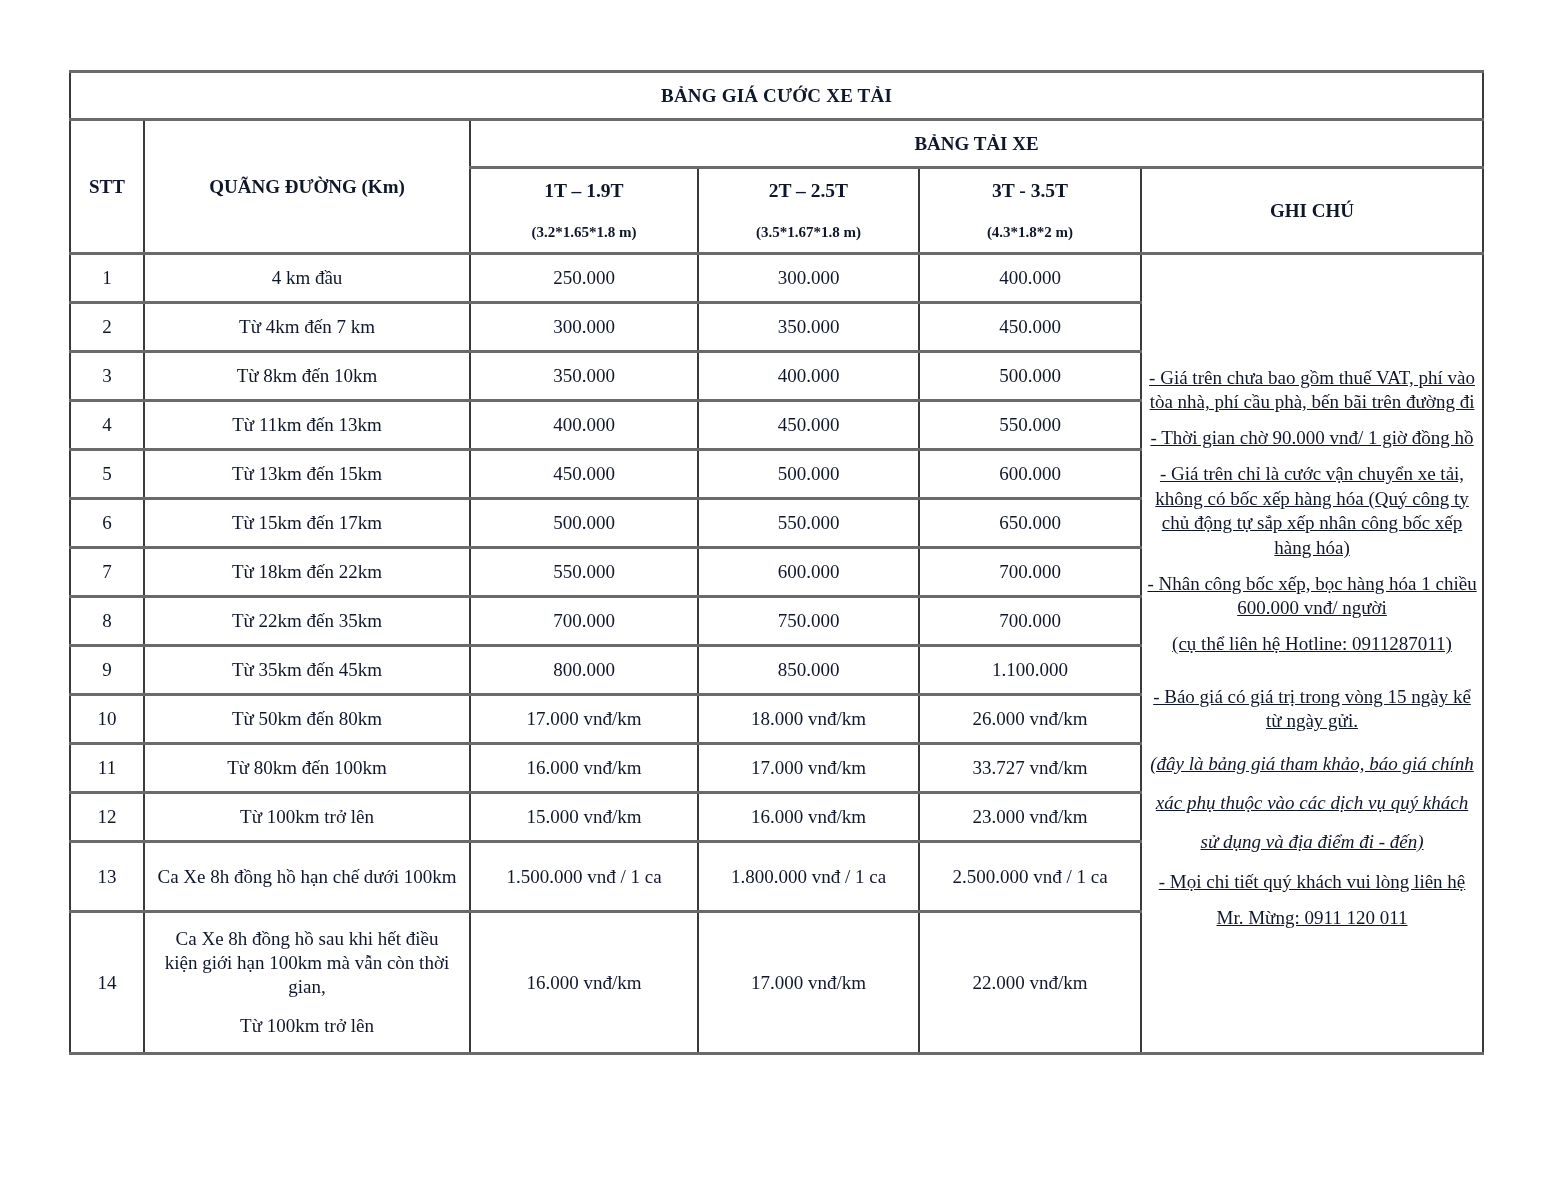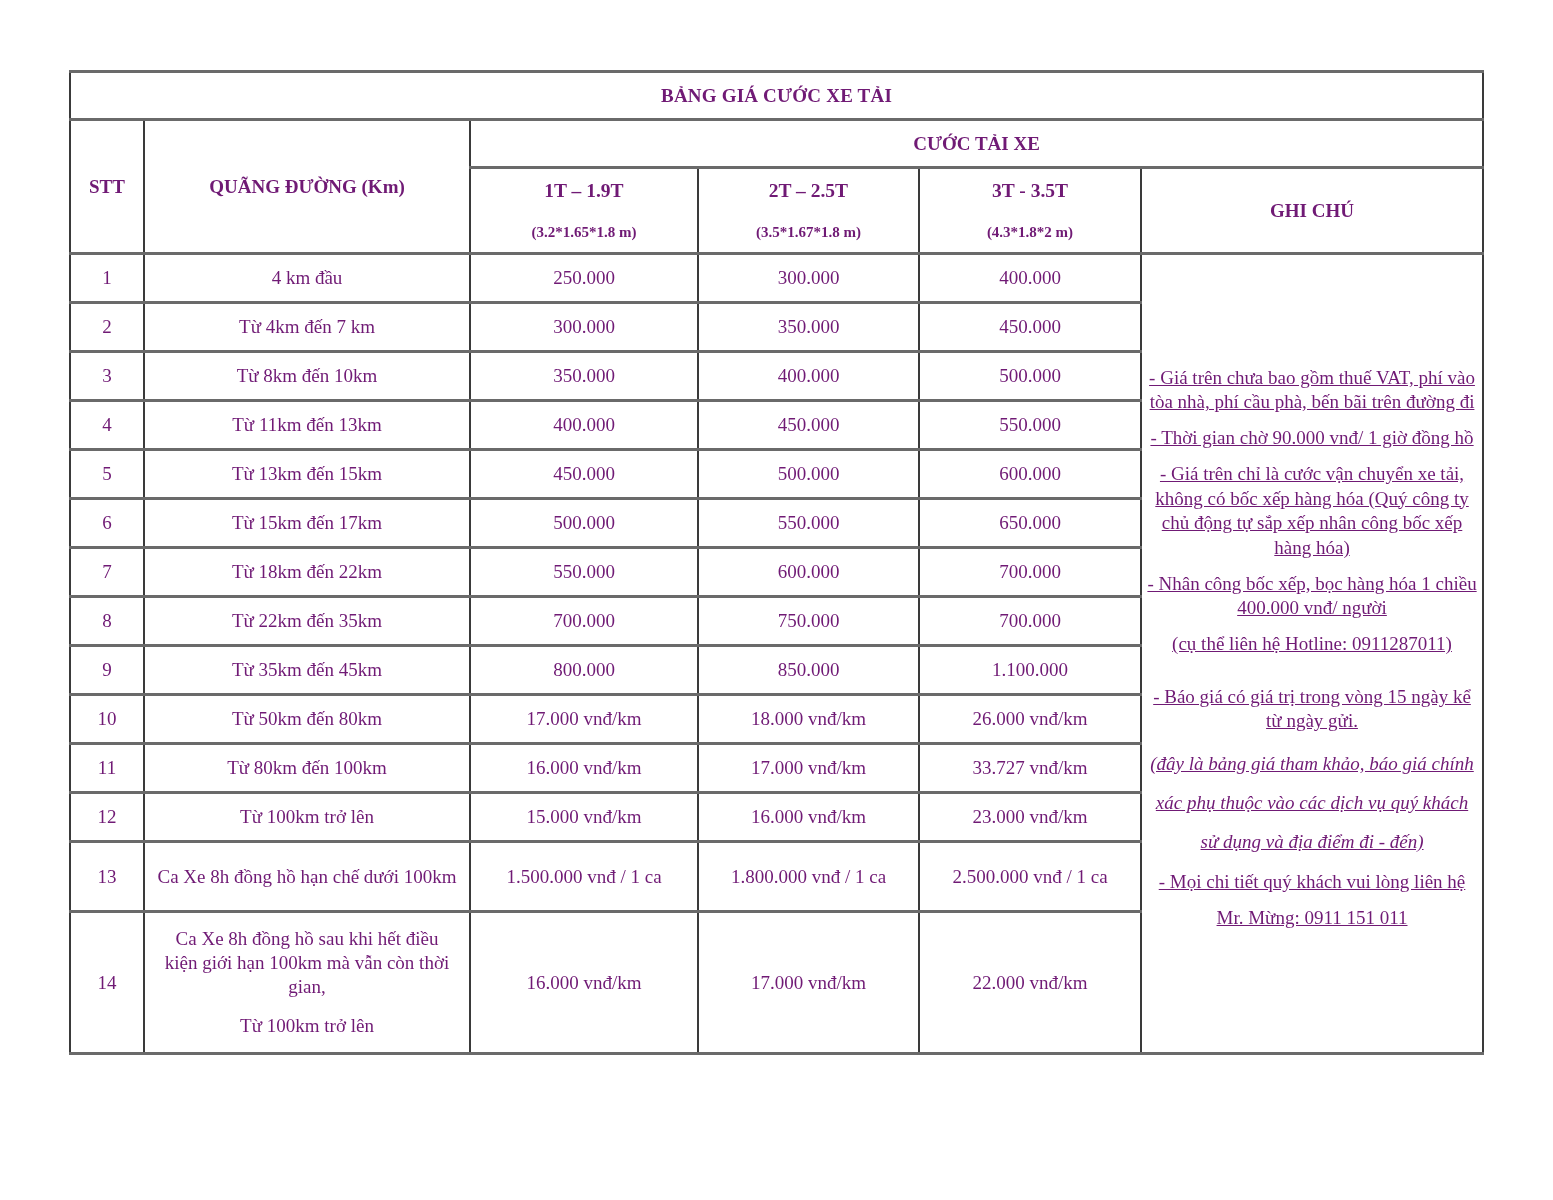--- a/index.html
+++ b/index.html
@@ -1,17 +1,17 @@
 <!DOCTYPE html>
 <html><head>
 <meta charset="utf-8">
 <style>
   html,body{margin:0;padding:0;background:#fff;}
   .sheet{position:relative;width:1553px;height:1200px;background:#ffffff;overflow:hidden;
-         font-family:"Liberation Serif","DejaVu Serif",serif;color:#701a75;}
+         font-family:"Liberation Serif","DejaVu Serif",serif;color:#0f172a;}
   table.price{position:absolute;left:69px;top:70px;width:1413px;border-collapse:collapse;table-layout:fixed;}
   table.price td{border-left:2px solid #3a3a3a;border-right:2px solid #3a3a3a;
                  border-top:3px solid #6a6a6a;border-bottom:3px solid #6a6a6a;
                  text-align:center;vertical-align:middle;font-size:19px;padding:2px 4px;
                  overflow:hidden;}
   tr.r-title{height:48px}
   tr.r-band{height:48px}
   tr.r-sub{height:86px}
   tr.r-data{height:49px}
   tr.r-13{height:70px}
@@ -43,21 +43,21 @@
     </colgroup>
 
     <tbody>
         <tr class="r-title">
       <td colspan="6" class="title-cell">BẢNG GIÁ CƯỚC XE TẢI</td>
     </tr>
 
     <tr class="r-band">
       <td rowspan="2" class="hdr">STT</td>
       <td rowspan="2" class="hdr">QUÃNG ĐƯỜNG (Km)</td>
-      <td colspan="4" class="hdr">CƯỚC TẢI XE</td>
+      <td colspan="4" class="hdr">BẢNG TẢI XE</td>
     </tr>
 
     <tr class="r-sub">
       <td>
         <div class="sub-label">1T – 1.9T</div>
         <div class="sub-dims">(3.2*1.65*1.8 m)</div>
       </td>
       <td>
         <div class="sub-label">2T – 2.5T</div>
         <div class="sub-dims">(3.5*1.67*1.8 m)</div>
@@ -72,26 +72,26 @@
     <tr class="r-data">
       <td>1</td>
       <td>4 km đầu</td>
       <td>250.000</td>
       <td>300.000</td>
       <td>400.000</td>
       <td rowspan="14" class="notes-cell">
         <p>- Giá trên chưa bao gồm thuế VAT, phí vào tòa nhà, phí cầu phà, bến bãi trên đường đi</p>
         <p>- Thời gian chờ 90.000 vnđ/ 1 giờ đồng hồ</p>
         <p>- Giá trên chỉ là cước vận chuyển xe tải, không có bốc xếp hàng hóa (Quý công ty chủ động tự sắp xếp nhân công bốc xếp hàng hóa)</p>
-        <p>- Nhân công bốc xếp, bọc hàng hóa 1 chiều 400.000 vnđ/ người</p>
+        <p>- Nhân công bốc xếp, bọc hàng hóa 1 chiều 600.000 vnđ/ người</p>
         <p class="note-tight">(cụ thể liên hệ Hotline: 0911287011)</p>
         <p>- Báo giá có giá trị trong vòng 15 ngày kể từ ngày gửi.</p>
         <p class="note-italic">(đây là bảng giá tham khảo, báo giá chính xác phụ thuộc vào các dịch vụ quý khách sử dụng và địa điểm đi - đến)</p>
         <p>- Mọi chi tiết quý khách vui lòng liên hệ</p>
-        <p>Mr. Mừng:  0911 151 011</p>
+        <p>Mr. Mừng:  0911 120 011</p>
       </td>
     </tr>
 
     <tr class="r-data">
       <td>2</td>
       <td>Từ 4km đến 7 km</td>
       <td>300.000</td>
       <td>350.000</td>
       <td>450.000</td>
     </tr>

